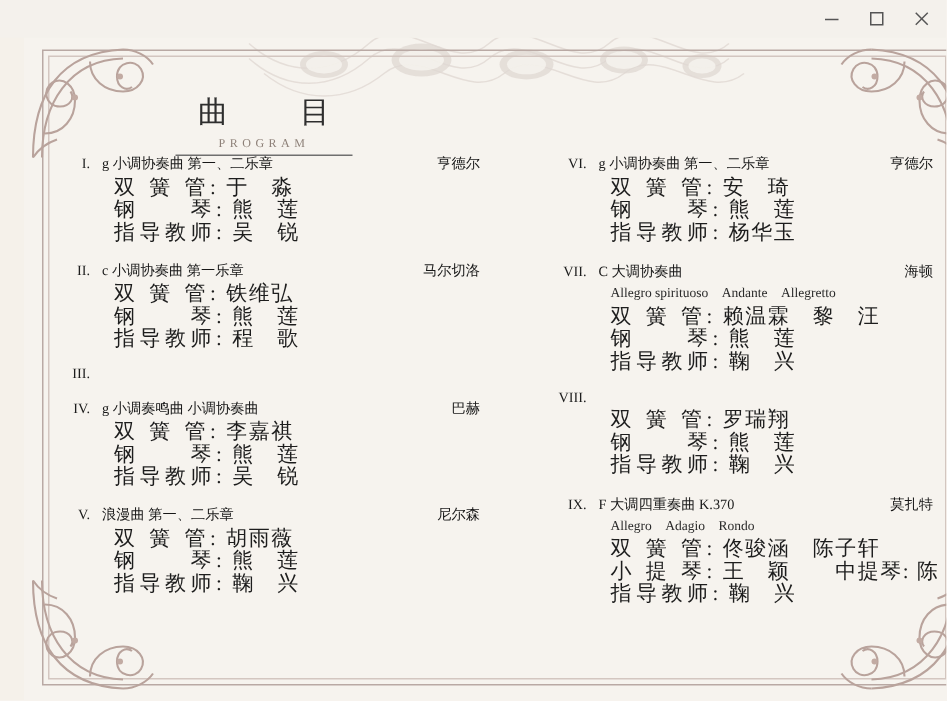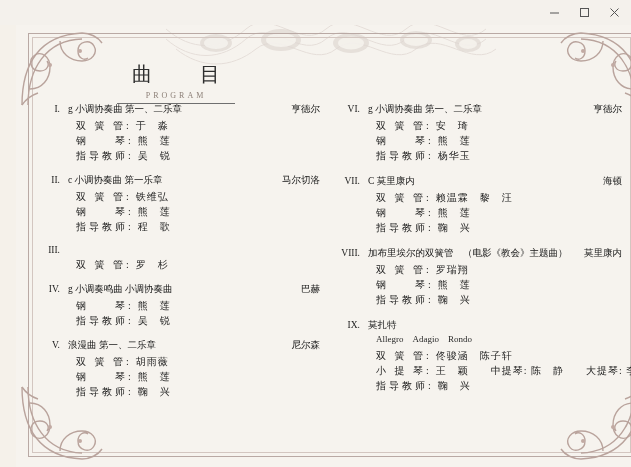--- a/index.html
+++ b/index.html
@@ -162,34 +162,34 @@
     font-size: 9px;
     color: #2a2a2a;
     font-family: "Liberation Serif", serif;
     margin-top: 1px;
   }
   .perf {
     margin-left: 38px;
     margin-top: 2px;
   }
   .perf-row {
-    font-size: 10px;
+    font-size: 14px;
     color: #1d1d1d;
     line-height: 15px;
     white-space: nowrap;
   }
   .role {
     display: inline-block;
     letter-spacing: 3px;
     margin-right: 4px;
   }
   .names { letter-spacing: 1px; }
 
   
-  .col.right .entry { margin-bottom: 12px; }
+  .col.right .entry { margin-bottom: 12px; margin-left: 31px; }
 </style>
 </head>
 <body>
 
 <div class="window">
 
   <div class="titlebar">
     <div class="win-btn minimize">
       <svg width="11" height="11" viewBox="0 0 11 11">
           <line x1="1" y1="6" x2="10" y2="6" stroke="#555" stroke-width="1"></line>
@@ -338,34 +338,32 @@
             <div class="perf-row"><span class="role">双 簧 管:</span><span class="names">铁维弘</span></div>
             <div class="perf-row"><span class="role">钢　　琴:</span><span class="names">熊　莲</span></div>
             <div class="perf-row"><span class="role">指导教师:</span><span class="names">程　歌</span></div>
           </div>
         </div>
 
         <div class="entry">
           <div class="entry-head">
             <div class="num">III.</div>
           </div>
-          <div class="perf">
-            <div class="perf-row"><span class="role">双 簧 管:</span><span class="names">罗　杉</span></div>
-          </div>
         </div>
 
         <div class="entry">
           <div class="entry-head">
             <div class="num">IV.</div>
             <div class="titleline">
               <span class="work-title">g 小调奏鸣曲  小调协奏曲</span>
               <span class="composer">巴赫</span>
             </div>
           </div>
           <div class="perf">
+            <div class="perf-row"><span class="role">双 簧 管:</span><span class="names">李嘉祺</span></div>
             <div class="perf-row"><span class="role">钢　　琴:</span><span class="names">熊　莲</span></div>
             <div class="perf-row"><span class="role">指导教师:</span><span class="names">吴　锐</span></div>
           </div>
         </div>
 
         <div class="entry">
           <div class="entry-head">
             <div class="num">V.</div>
             <div class="titleline">
               <span class="work-title">浪漫曲  第一、二乐章</span>
@@ -395,50 +393,48 @@
             <div class="perf-row"><span class="role">双 簧 管:</span><span class="names">安　琦</span></div>
             <div class="perf-row"><span class="role">钢　　琴:</span><span class="names">熊　莲</span></div>
             <div class="perf-row"><span class="role">指导教师:</span><span class="names">杨华玉</span></div>
           </div>
         </div>
 
         <div class="entry">
           <div class="entry-head">
             <div class="num">VII.</div>
             <div class="titleline">
-              <span class="work-title">C 莫里康内</span>
+              <span class="work-title">C 大调协奏曲</span>
               <span class="composer">海顿</span>
             </div>
           </div>
+          <div class="movement">Allegro  spirituoso　Andante　Allegretto</div>
           <div class="perf">
             <div class="perf-row"><span class="role">双 簧 管:</span><span class="names">赖温霖　黎　汪</span></div>
             <div class="perf-row"><span class="role">钢　　琴:</span><span class="names">熊　莲</span></div>
             <div class="perf-row"><span class="role">指导教师:</span><span class="names">鞠　兴</span></div>
           </div>
         </div>
 
         <div class="entry">
           <div class="entry-head">
             <div class="num">VIII.</div>
-            <div class="titleline">
-              <span class="work-title">加布里埃尔的双簧管　（电影《教会》主题曲）</span>
-              <span class="composer">莫里康内</span>
-            </div>
           </div>
           <div class="perf">
             <div class="perf-row"><span class="role">双 簧 管:</span><span class="names">罗瑞翔</span></div>
             <div class="perf-row"><span class="role">钢　　琴:</span><span class="names">熊　莲</span></div>
             <div class="perf-row"><span class="role">指导教师:</span><span class="names">鞠　兴</span></div>
           </div>
         </div>
 
         <div class="entry">
           <div class="entry-head">
             <div class="num">IX.</div>
             <div class="titleline">
+              <span class="work-title">F 大调四重奏曲 K.370</span>
               <span class="composer">莫扎特</span>
             </div>
           </div>
           <div class="movement">Allegro　Adagio　Rondo</div>
           <div class="perf">
             <div class="perf-row"><span class="role">双 簧 管:</span><span class="names">佟骏涵　陈子轩</span></div>
             <div class="perf-row"><span class="role">小 提 琴:</span><span class="names">王　颖　　中提琴: 陈　静　　大提琴: 李　想</span></div>
             <div class="perf-row"><span class="role">指导教师:</span><span class="names">鞠　兴</span></div>
           </div>
         </div>

